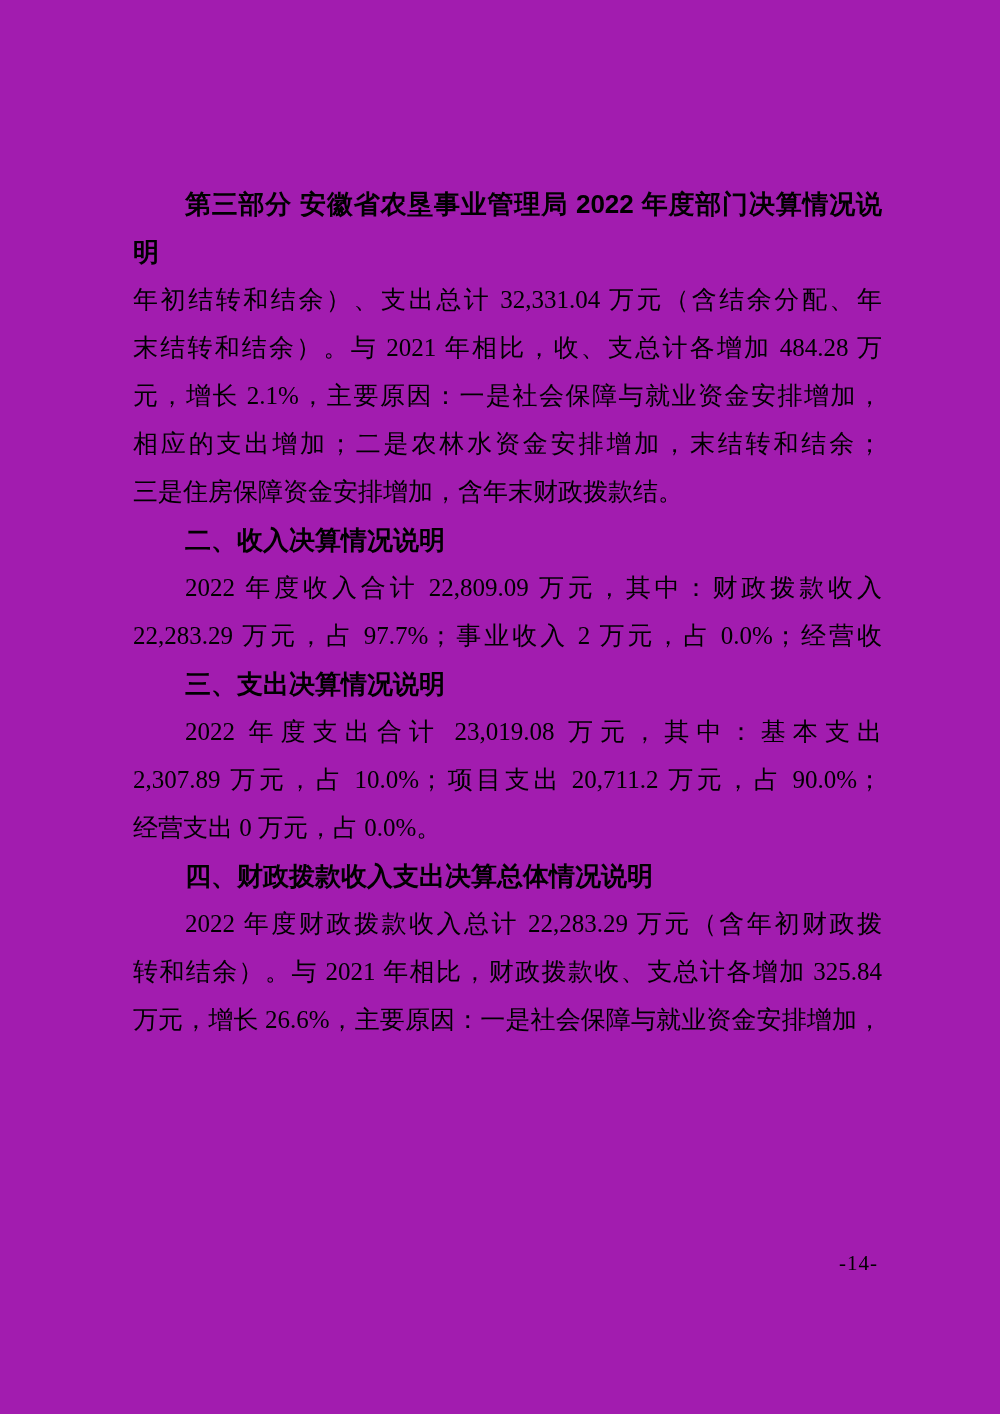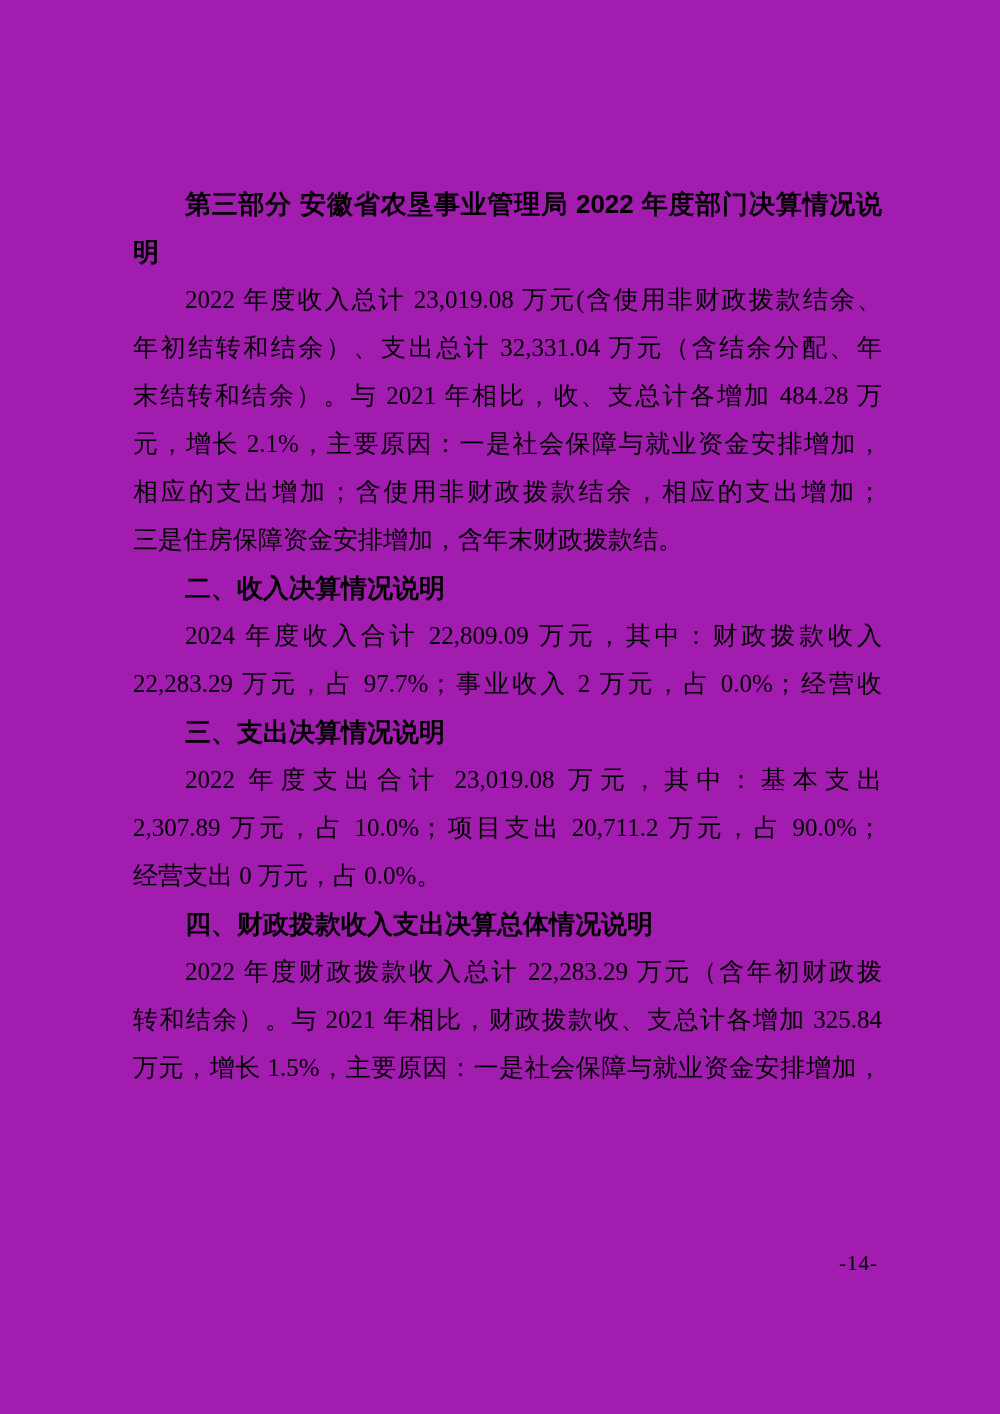--- a/index.html
+++ b/index.html
@@ -50,37 +50,36 @@
 </style>
 </head>
 <body>
 
 <div class="page">
   <div class="content">
 
     <div class="ln bold ind">第三部分 安徽省农垦事业管理局 2022 年度部门决算情况说</div>
     <div class="ln bold last">明</div>
 
-    <div class="ln ind">2022 年度收入总计 23,019.08 万元(含使用非财政拨款结余、</div>
     <div class="ln">年初结转和结余）、支出总计 32,331.04 万元（含结余分配、年</div>
     <div class="ln">末结转和结余）。与 2021 年相比，收、支总计各增加 484.28 万</div>
     <div class="ln">元，增长 2.1%，主要原因：一是社会保障与就业资金安排增加，</div>
-    <div class="ln">相应的支出增加；含使用非财政拨款结余，相应的支出增加；</div>
+    <div class="ln">相应的支出增加；二是农林水资金安排增加，末结转和结余；</div>
     <div class="ln last">三是住房保障资金安排增加，含年末财政拨款结。</div>
 
     <div class="ln bold ind last">二、收入决算情况说明</div>
-    <div class="ln ind">2024 年度收入合计 22,809.09 万元，其中：财政拨款收入</div>
+    <div class="ln ind">2022 年度收入合计 22,809.09 万元，其中：财政拨款收入</div>
     <div class="ln">22,283.29 万元，占 97.7%；事业收入 2 万元，占 0.0%；经营收</div>
 
     <div class="ln bold ind last">三、支出决算情况说明</div>
     <div class="ln ind">2022 年度支出合计 23,019.08 万元，其中：基本支出</div>
     <div class="ln">2,307.89 万元，占 10.0%；项目支出 20,711.2 万元，占 90.0%；</div>
     <div class="ln last">经营支出 0 万元，占 0.0%。</div>
 
     <div class="ln bold ind last">四、财政拨款收入支出决算总体情况说明</div>
     <div class="ln ind">2022 年度财政拨款收入总计 22,283.29 万元（含年初财政拨</div>
     <div class="ln">转和结余）。与 2021 年相比，财政拨款收、支总计各增加 325.84</div>
-    <div class="ln">万元，增长 1.5%，主要原因：一是社会保障与就业资金安排增加，</div>
+    <div class="ln">万元，增长 26.6%，主要原因：一是社会保障与就业资金安排增加，</div>
 
   </div>
 
   <div class="pagenum">-14-</div>
 </div>
 
 </body></html>

